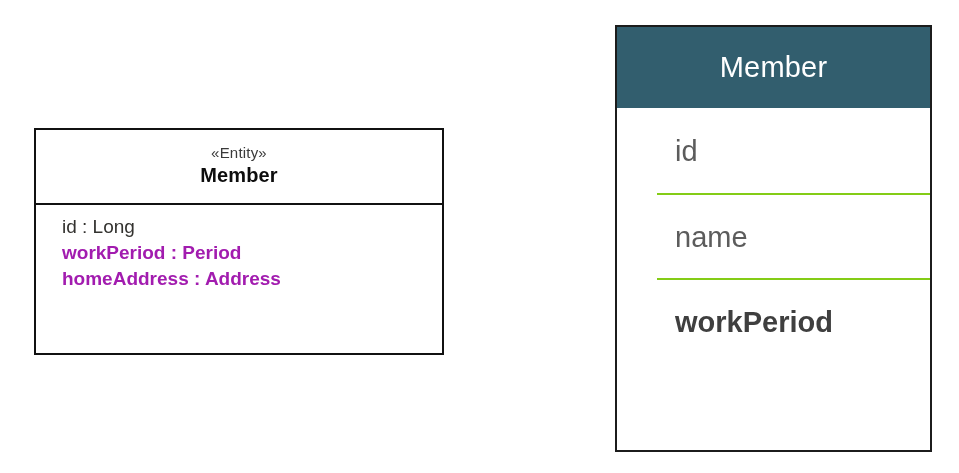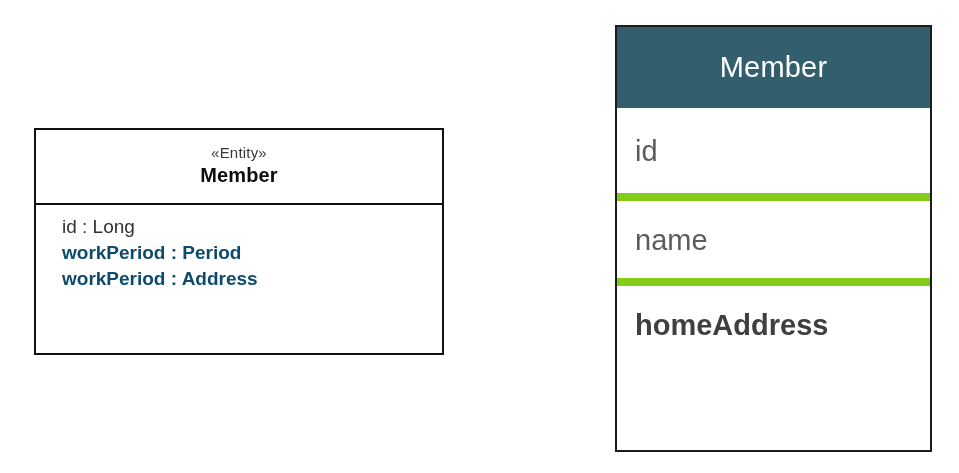--- a/index.html
+++ b/index.html
@@ -68,21 +68,21 @@
     font-size: 19px;
     line-height: 26px;
     white-space: pre;
   }
   .uml-attr.normal {
     font-weight: 400;
     color: #33322f;
   }
   .uml-attr.bold {
     font-weight: 700;
-    color: #0c4a6e;
+    color: #a21caf;
   }
 
   
   .db-table {
     position: absolute;
     left: 615px;
     top: 25px;
     width: 317px;
     height: 427px;
     box-sizing: border-box;
@@ -96,28 +96,29 @@
     color: #ffffff;
     display: flex;
     align-items: center;
     justify-content: center;
     font-size: 29px;
     font-weight: 400;
     letter-spacing: 0.2px;
   }
   .db-rows {
     display: block;
+    padding-left: 40px;
   }
   .db-row {
     height: 85px;
     box-sizing: border-box;
     display: flex;
     align-items: center;
     padding-left: 18px;
-    border-top: 8px solid #84cc16;
+    border-top: 2px solid #84cc16;
     background: #ffffff;
   }
   .db-row:first-child {
     border-top: none;
   }
   .db-row-label {
     font-size: 29px;
     line-height: 34px;
   }
   .db-row-label.normal {
@@ -135,32 +136,32 @@
 <div id="canvas">
 
   <div class="uml-class">
     <div class="uml-header">
       <div class="uml-stereotype">«Entity»</div>
       <div class="uml-classname">Member</div>
     </div>
     <div class="uml-attributes">
       <div class="uml-attr normal">id : Long</div>
       <div class="uml-attr bold">workPeriod : Period</div>
-      <div class="uml-attr bold">workPeriod : Address</div>
+      <div class="uml-attr bold">homeAddress : Address</div>
     </div>
   </div>
 
   <div class="db-table">
     <div class="db-table-header">Member</div>
     <div class="db-rows">
       <div class="db-row">
         <span class="db-row-label normal">id</span>
       </div>
       <div class="db-row">
         <span class="db-row-label normal">name</span>
       </div>
       <div class="db-row">
-        <span class="db-row-label bold">homeAddress</span>
+        <span class="db-row-label bold">workPeriod</span>
       </div>
     </div>
   </div>
 
 </div>
 
 </body></html>

